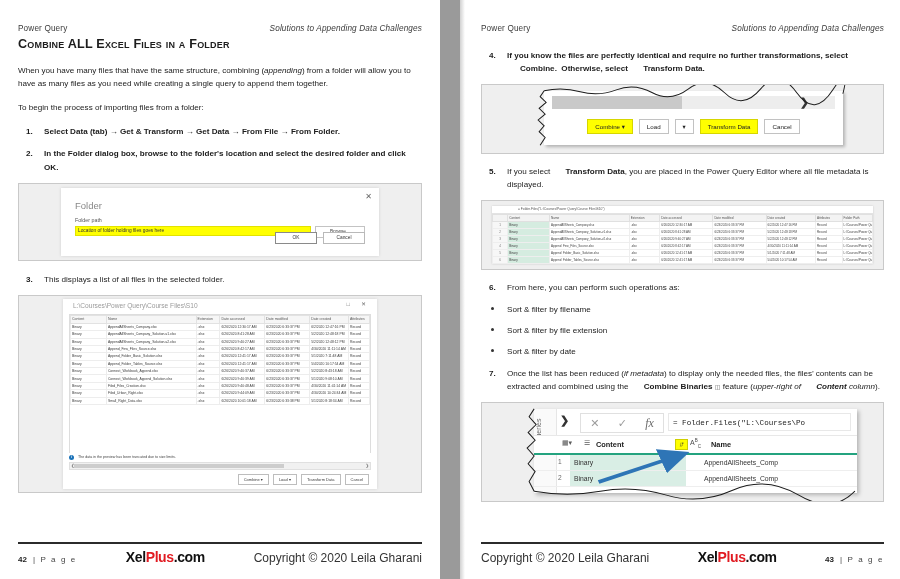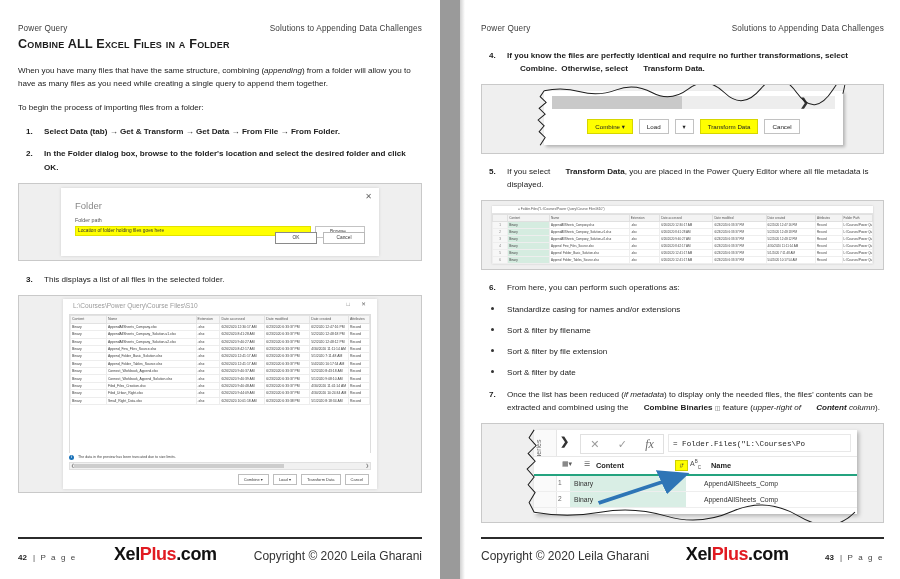--- a/index.html
+++ b/index.html
@@ -13,21 +13,21 @@
       background:linear-gradient(to right,rgba(0,0,0,0) 0%,rgba(0,0,0,.18) 100%);}
   .gutter-shadow-r{position:absolute;left:460px;top:0;width:5px;height:579px;
       background:linear-gradient(to right,rgba(0,0,0,.18) 0%,rgba(0,0,0,0) 100%);}
 
   .page{position:absolute;top:0;height:579px;background:#ffffff;box-sizing:border-box;}
   .page.left{left:0;width:440px;padding:0 18px;}
   .page.right{left:465px;width:435px;padding:0 16px;}
 
   .hdr{display:flex;justify-content:space-between;align-items:center;
        font-size:8.2px;color:#3a3a3a;padding-top:24px;letter-spacing:.15px;}
-  .hdr .r{text-align:left;}
+  .hdr .r{text-align:left;font-style:italic;}
 
   h1.title{font-size:12.6px;margin:4px 0 13px 0;color:#1c1c1c;font-weight:bold;
       font-variant:small-caps;letter-spacing:.2px;}
 
   p.body{font-size:8.1px;line-height:1.62;color:#222;margin:0 0 11px 0;text-align:left;}
   p.body i{font-style:italic;}
   p.body b{font-weight:bold;}
 
   ol.steps{margin:0;padding:0;list-style:none;}
   ol.steps > li{position:relative;padding-left:26px;margin-bottom:9px;
@@ -142,21 +142,21 @@
 
   
   .footer{position:absolute;left:18px;right:18px;bottom:14px;}
   .page.right .footer{left:16px;right:16px;}
   .footer .rule{height:1.6px;background:#2b2b2b;margin-bottom:5px;}
   .footer .row{display:flex;align-items:baseline;justify-content:space-between;}
   .footer .pg{font-size:8px;color:#1c1c1c;}
   .footer .pg b{font-weight:bold;}
   .footer .pg .sp{letter-spacing:1.6px;color:#444;}
   .footer .cp{font-size:12px;color:#333;}
-  .logo{font-size:18px;font-weight:bold;letter-spacing:-.4px;}
+  .logo{font-size:14px;font-weight:bold;letter-spacing:-.4px;}
   .logo .xel{color:#111;} .logo .plus{color:#e11b22;} .logo .com{color:#111;}
 </style>
 </head>
 <body>
 
 <div class="spread">
 
   <div class="gutter-shadow-l"></div>
   <div class="gutter"></div>
   <div class="gutter-shadow-r"></div>
@@ -522,21 +522,20 @@
     </div>
 
     <ol class="steps" style="margin-top:11px;">
       <li class="reg">
         <span class="num">6.</span>
         <span>From here, you can perform such operations as:</span>
       </li>
     </ol>
 
     <ul class="bullets">
-        <li><span class="dot"></span><span>Standardize casing for names and/or extensions</span></li>
         <li><span class="dot"></span><span>Sort &amp; filter by filename</span></li>
         <li><span class="dot"></span><span>Sort &amp; filter by file extension</span></li>
         <li><span class="dot"></span><span>Sort &amp; filter by date</span></li>
       </ul>
 
     <ol class="steps" style="margin-top:6px;">
       <li class="reg">
         <span class="num">7.</span>
         <span>Once the list has been reduced (<i>if metadata</i>) to display only the needed files, the files’ contents can be extracted and combined using the <b>Combine Binaries</b> <span style="font-size:6px;color:#555;">◫</span> feature (<i>upper-right of <b>Content</b> column</i>).</span>
       </li>

